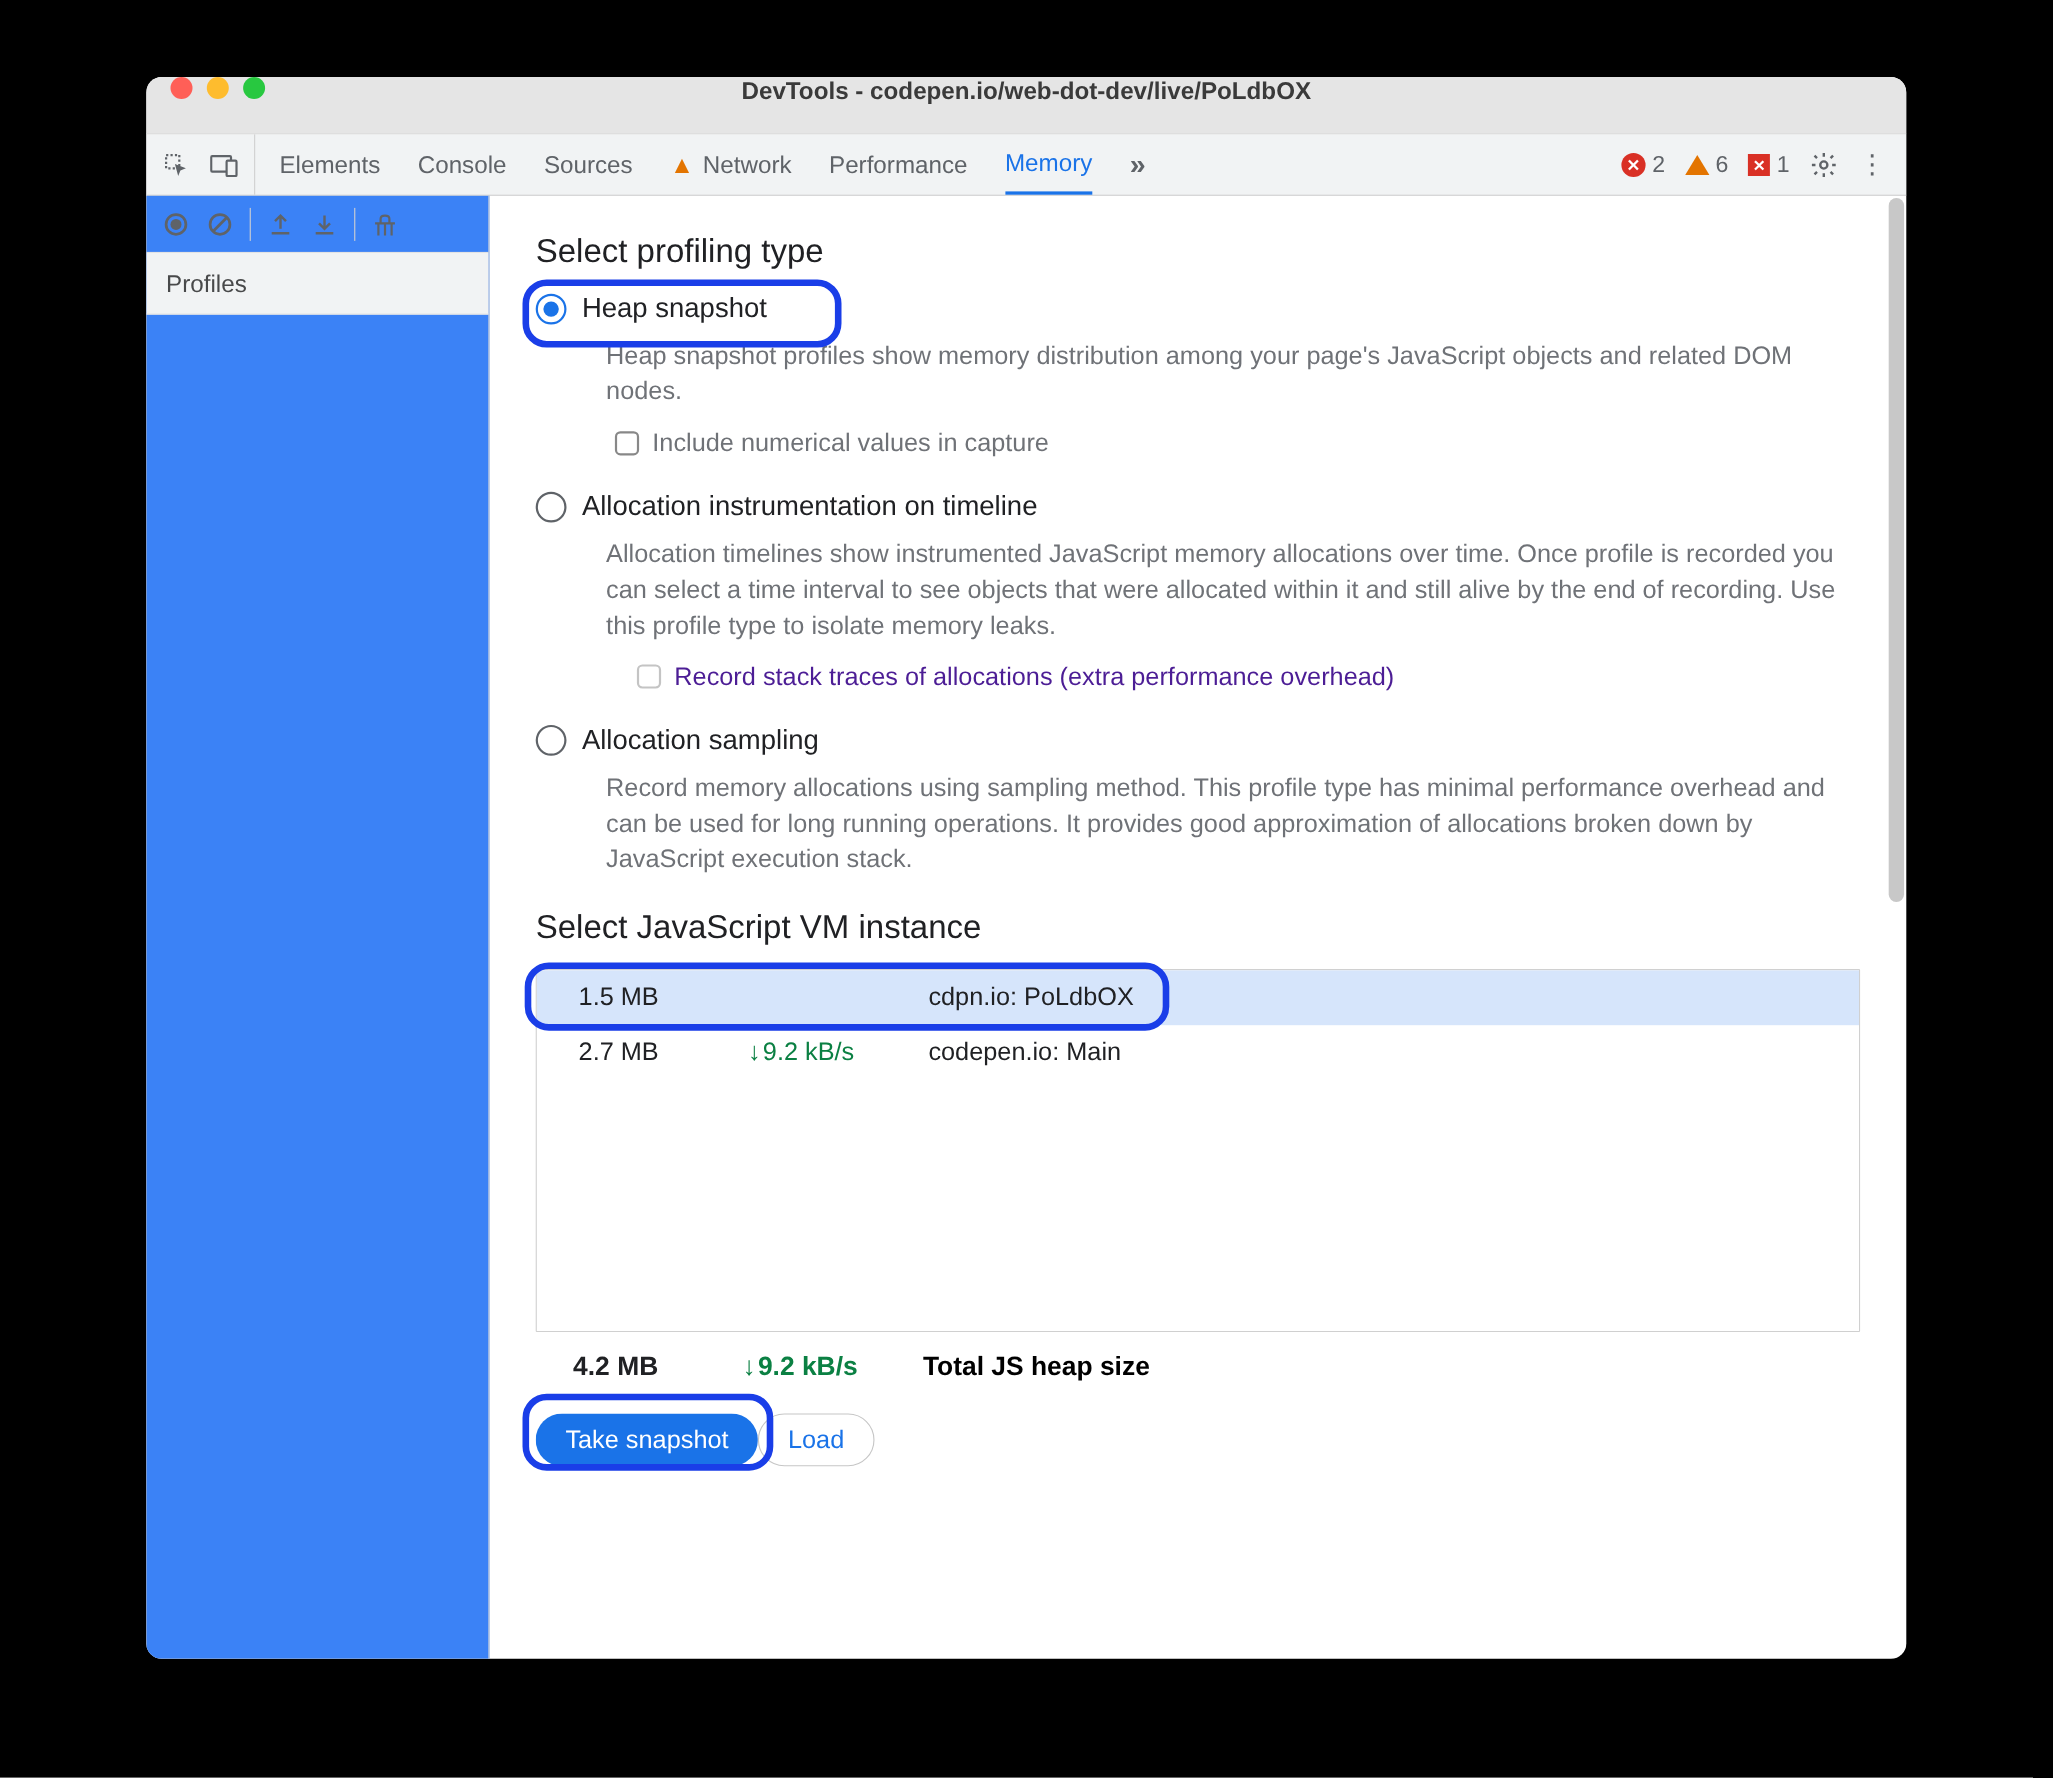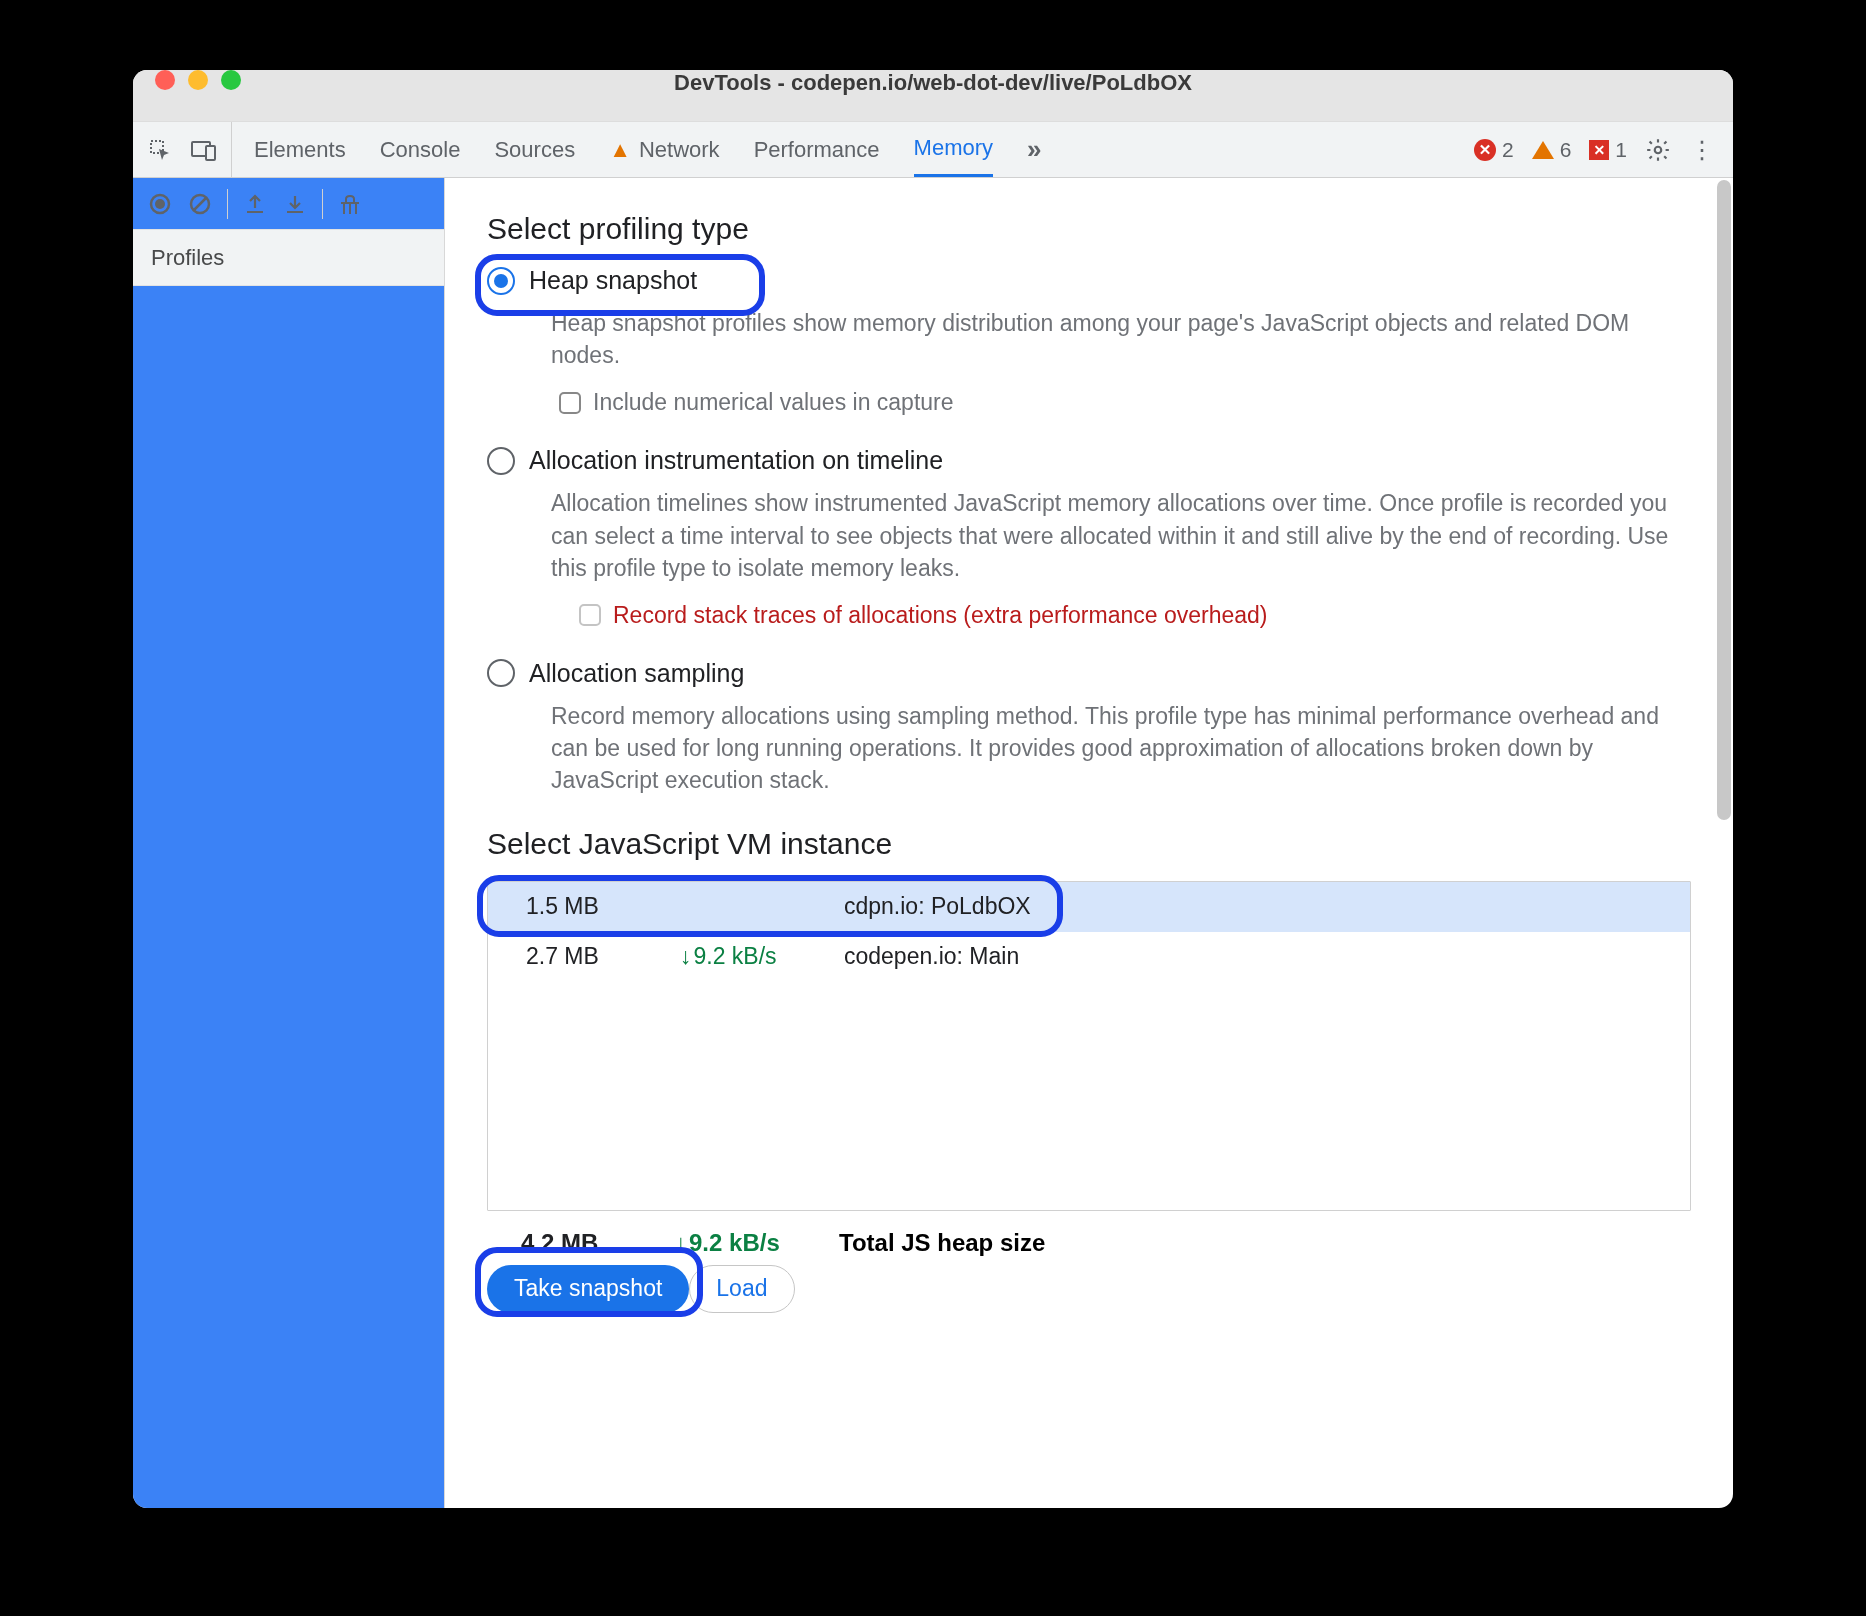--- a/index.html
+++ b/index.html
@@ -94,42 +94,42 @@
     width:28px; height:28px; border:2.5px solid #5f6368; border-radius:50%;
     display:inline-flex; align-items:center; justify-content:center; flex-shrink:0;
   }
   .radio.checked { border-color:#1a73e8; }
   .radio.checked:after { content:""; width:14px; height:14px; background:#1a73e8; border-radius:50%; }
   .opt-label { font-size:25px; color:#202124; }
   .opt-desc { font-size:23px; color:#6f7277; margin-left:64px; line-height:1.4; max-width:1120px; }
   .sub-check { display:flex; align-items:center; gap:12px; margin-left:72px; margin-top:18px; font-size:23px; color:#6f7277;}
   .cb { width:22px; height:22px; border:2px solid #888; border-radius:5px; }
   .cb.disabled { border-color:#c4c4c4; }
-  .sub-check.disabled { color:#b91c1c;padding-left:20px; }
+  .sub-check.disabled { color:#4c1d95;padding-left:20px; }
   .hl1 {
     position: absolute;
     border: 6px solid #1a3ee8;
     border-radius: 22px;
     pointer-events: none;
   }
   .vm-box {
     border:1px solid #d0d0d0; border-radius:1px; margin-top:8px;
     height: 330px; overflow:hidden;
   }
   .vm-row {
     height:50px; display:flex; align-items:center; font-size:23px;
     padding-left:38px;
   }
   .vm-row.sel { background:#d6e5fb; }
   .vm-size { width:154px; color:#202124; }
   .vm-rate { width:164px; color:#0b8043; display:flex; align-items:center; gap:2px;}
   .vm-name { color:#202124; }
   .totals {
     display:flex; align-items:center; font-size:24px; font-weight:700;
-    padding-left:34px; margin-top:18px; 
+    padding-left:34px; margin-top:18px; margin-bottom:20px;
   }
   .totals .vm-size{font-weight:700;}
   .totals .vm-rate{font-weight:700;}
   .btn-row { display:flex; align-items:center; position:relative; height:64px;}
   .btn {
     height:48px; padding:0 26px; border-radius:24px; font-size:23px;
     display:inline-flex; align-items:center; cursor:pointer; border:1.5px solid transparent;
   }
   .btn-primary { background:#1a73e8; color:#fff; font-weight:500;}
   .btn-outline { background:#fff; color:#1a73e8; border-color:#c6c6c6; }

